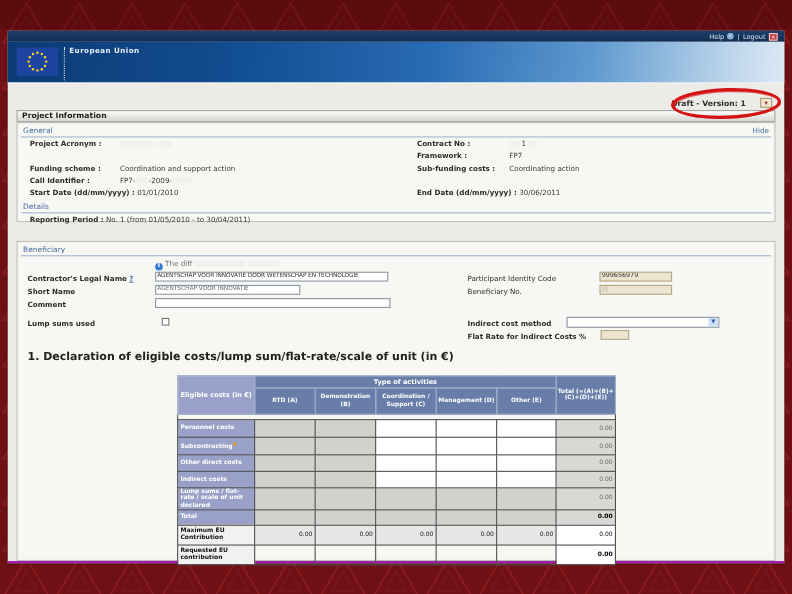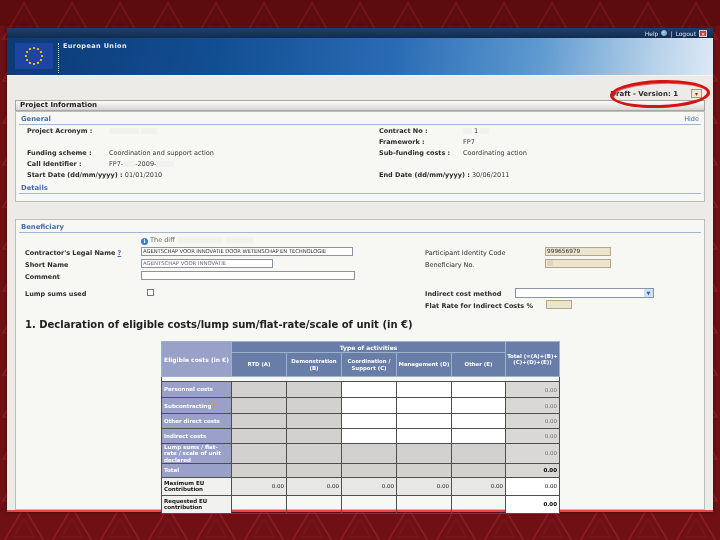--- a/index.html
+++ b/index.html
@@ -2,21 +2,21 @@
 <html><head>
 <meta charset="utf-8">
 <style>
   * { margin:0; padding:0; box-sizing:border-box; }
   body { font-family:"DejaVu Sans", sans-serif; }
   .slide { position:relative; width:720px; height:540px; overflow:hidden; background:#6e1014; }
   .bgpat { position:absolute; left:0; top:0; }
 
   
   .win { position:absolute; left:7px; top:28px; width:706px; height:484px; background:#ecebe8;
-         border-bottom:2px solid #ef4444; box-shadow:0 0 3px rgba(0,0,0,.5); }
+         border-bottom:2px solid #a21caf; box-shadow:0 0 3px rgba(0,0,0,.5); }
   .topstrip { position:absolute; left:0; top:0; right:0; height:10px;
               background:linear-gradient(#1d3f6c,#122c4f); display:flex; justify-content:flex-end;
               align-items:center; gap:3px; padding-right:6px; color:#d6e2f2; font-size:6px; }
   .globe { display:inline-block; width:6px; height:6px; border-radius:50%;
            background:radial-gradient(circle at 35% 35%, #bcd8f4, #4f8cc8); border:1px solid #9dbede; }
   .xbox { display:inline-block; width:8px; height:7px; background:#c43c3c; border:1px solid #e9caca;
           color:#fff; font-size:5px; line-height:6px; text-align:center; font-weight:bold; }
   .bluehead { position:absolute; left:0; top:10px; right:0; height:38px;
               background:linear-gradient(97deg,#0c3a75 0%,#124e92 30%,#2a6cb4 55%,#5e99cf 75%,#b9d3ea 92%,#dde9f5 100%);
               border-bottom:1px solid #f4f4f2; }
@@ -28,21 +28,21 @@
             font-size:7px; font-weight:bold; color:#2c2c2a; }
   .verdd { width:11px; height:9px; background:#efe7d4; border:1px solid #a89a78; color:#9e2a1e;
            font-size:6px; line-height:7px; text-align:center; }
 
   .secbar { position:absolute; left:8px; width:690px; height:11px;
             background:linear-gradient(#fcfcfb,#d7d6d2); border:1px solid #a6a6a2;
             font-size:7px; font-weight:bold; color:#1c1c1a; line-height:9px; padding-left:4px; }
   .secbox { position:absolute; left:8px; width:690px; background:#f7f7f4; border:1px solid #bdbdb9; }
 
   .rulerow { position:absolute; left:3px; right:3px; top:1px; height:12px; border-bottom:1px solid #a3b5cf; }
-  .bluelbl { position:absolute; left:2px; top:2px; color:#4a6ea3; font-weight:bold; font-size:6.8px; }
+  .bluelbl { position:absolute; left:2px; top:2px; color:#4a6ea3; font-weight:normal; font-size:6.8px; }
   .hidelink { position:absolute; right:2px; top:2px; color:#4a6ea3; font-size:6.5px; }
 
   .lrow { position:absolute; white-space:nowrap; font-size:6.5px; color:#3a3a38; }
   .lbl  { font-weight:bold; color:#2e2d2b; }
   .lblw80 { display:inline-block; width:82px; }
   .lblw84 { display:inline-block; width:84px; }
   .rd { display:inline-block; height:6px; background:#f1f1ee; border-radius:1px; vertical-align:-1px;
         box-shadow:0 0 1px #fff; }
   .blurred { filter:blur(.5px); opacity:.75; }
 
@@ -175,20 +175,24 @@
         <span class="lbl lblw84">Sub-funding costs :</span><span>Coordinating action</span>
       </div>
       <div class="lrow" style="left:363px; top:59px">
         <span class="lbl">End Date (dd/mm/yyyy) :</span>
         <span>30/06/2011</span>
       </div>
 
       <div class="rulerow" style="top:70px">
         <span class="bluelbl">Details</span>
       </div>
+      <div class="lrow" style="left:11px; top:84px">
+        <span class="lbl">Reporting Period :</span>
+        <span>No. 1 (from 01/05/2010 - to 30/04/2011)</span>
+      </div>
     </div>
 
 
     <div class="secbox" style="top:191px; height:291px">
       <div class="rulerow">
         <span class="bluelbl">Beneficiary</span>
       </div>
 
       <div class="lrow" style="left:125px; top:16px">
         <span class="infoicon">i</span>

